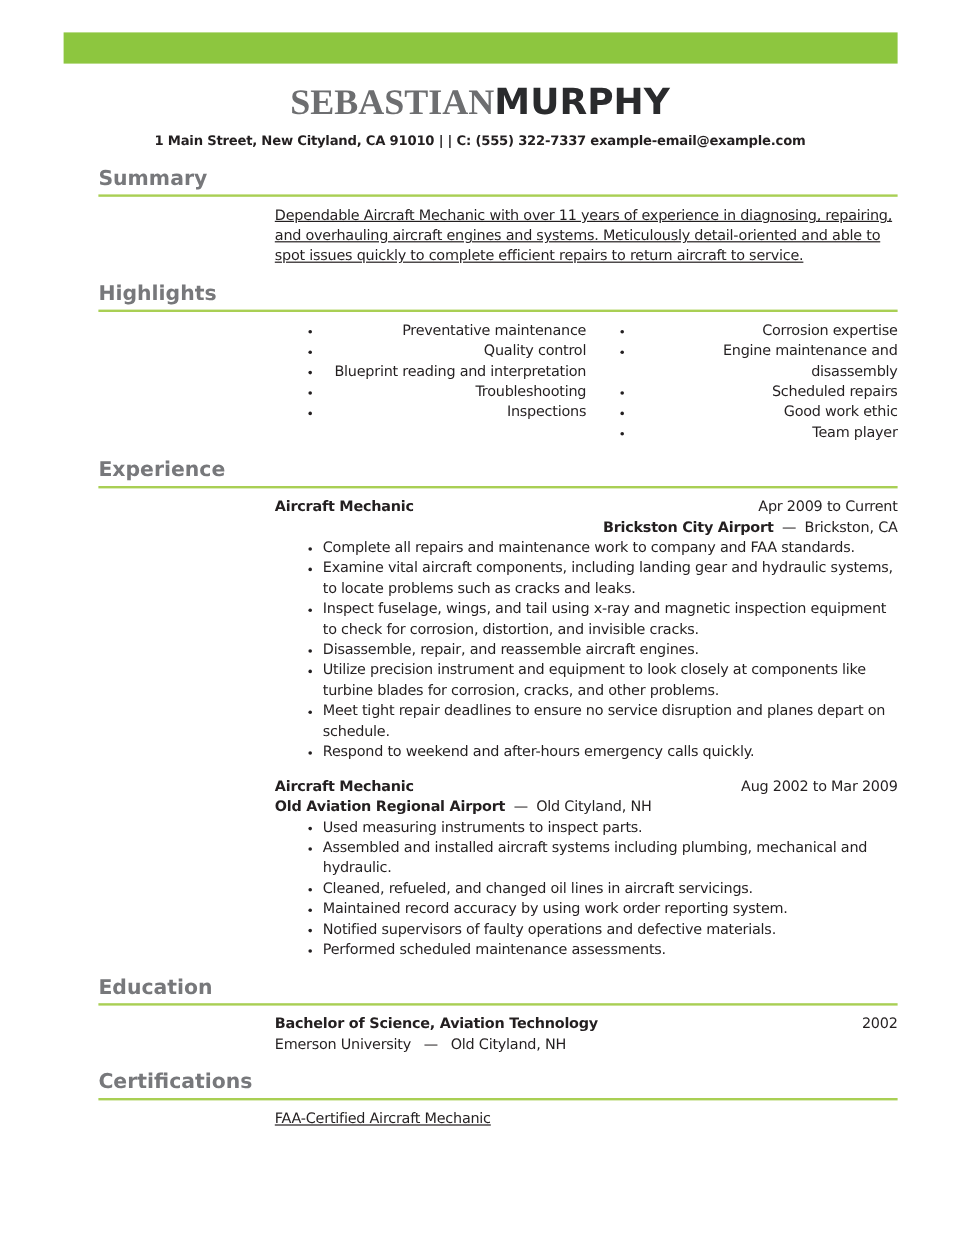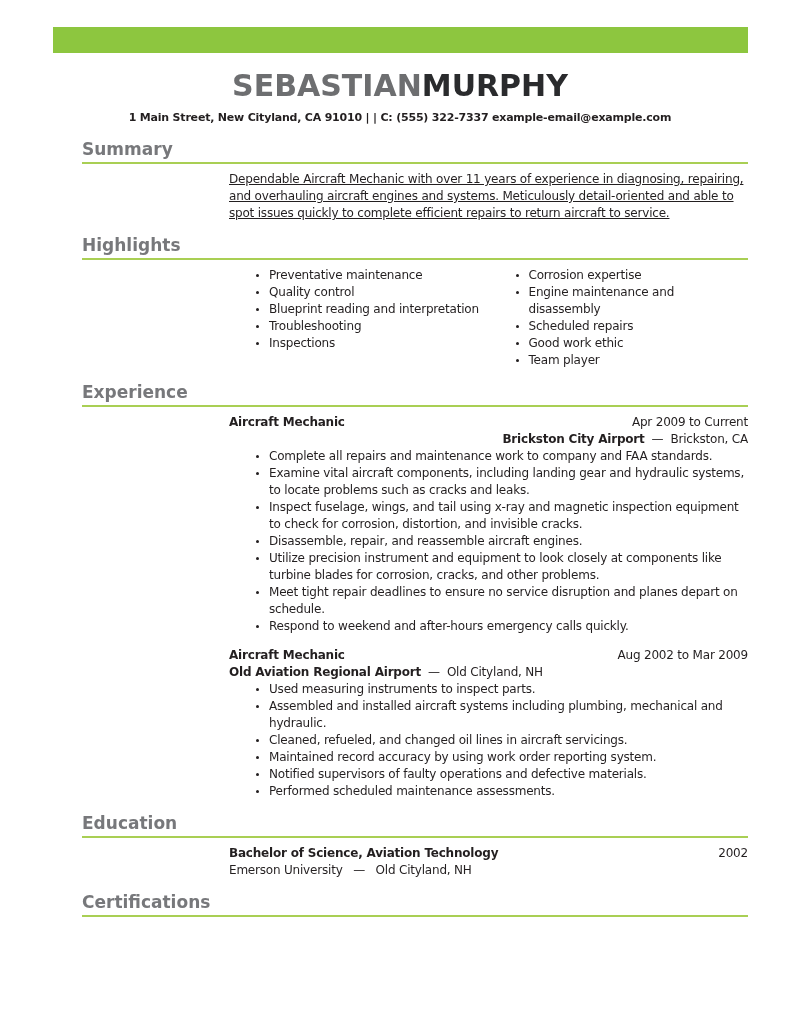--- a/index.html
+++ b/index.html
@@ -16,21 +16,21 @@
     background:#8dc63f;
   }
   .name {
     margin-top:16px;
     text-align:center;
     font-size:30px;
     font-weight:bold;
     letter-spacing:0;
     line-height:34px;
   }
-  .name .first { color:#6d6e70; margin-right:0; }
+  .name .first { color:#6d6e70; margin-right:0;font-family:Liberation Serif, serif; }
   .name .last  { color:#2a2b2d; }
   .contact {
     margin-top:7px;
     text-align:center;
     font-size:11px;
     font-weight:bold;
     line-height:16px;
     color:#231f20;
   }
   .content { margin:0 52px 0 50px; }
@@ -39,21 +39,21 @@
     font-size:17px;
     font-weight:bold;
     color:#77787b;
     letter-spacing:0;
     line-height:20px;
     padding-bottom:3px;
     border-bottom:2px solid #a9cf54;
   }
   .section-body { padding-top:7px; padding-left:147px; }
   .para { line-height:17px;text-decoration:underline; }
-  .hl-columns { display:flex; }
+  .hl-columns { display:flex;text-align:right; }
   .hl-columns ul { width:260px; }
   ul { list-style:disc; margin:0; padding-left:40px; }
   li { line-height:17px; }
   li::marker { font-size:10px; }
   .job { margin-bottom:12px; }
   .job:last-child { margin-bottom:0; }
   .row { display:flex; justify-content:space-between; line-height:17px; }
   .bold { font-weight:bold; }
   .dash { margin:0 7px; }
   .edu-line { line-height:17px; }
@@ -160,16 +160,19 @@
         <div class="edu-line">
           <span>Emerson University</span>
           <span class="dash">—</span>
           <span>Old Cityland, NH</span>
         </div>
       </div>
     </div>
 
     <div class="section">
       <div class="section-title">Certifications</div>
+      <div class="section-body">
+        <div class="para">FAA-Certified Aircraft Mechanic</div>
+      </div>
     </div>
 
   </div>
 </div>
 
 </body></html>

